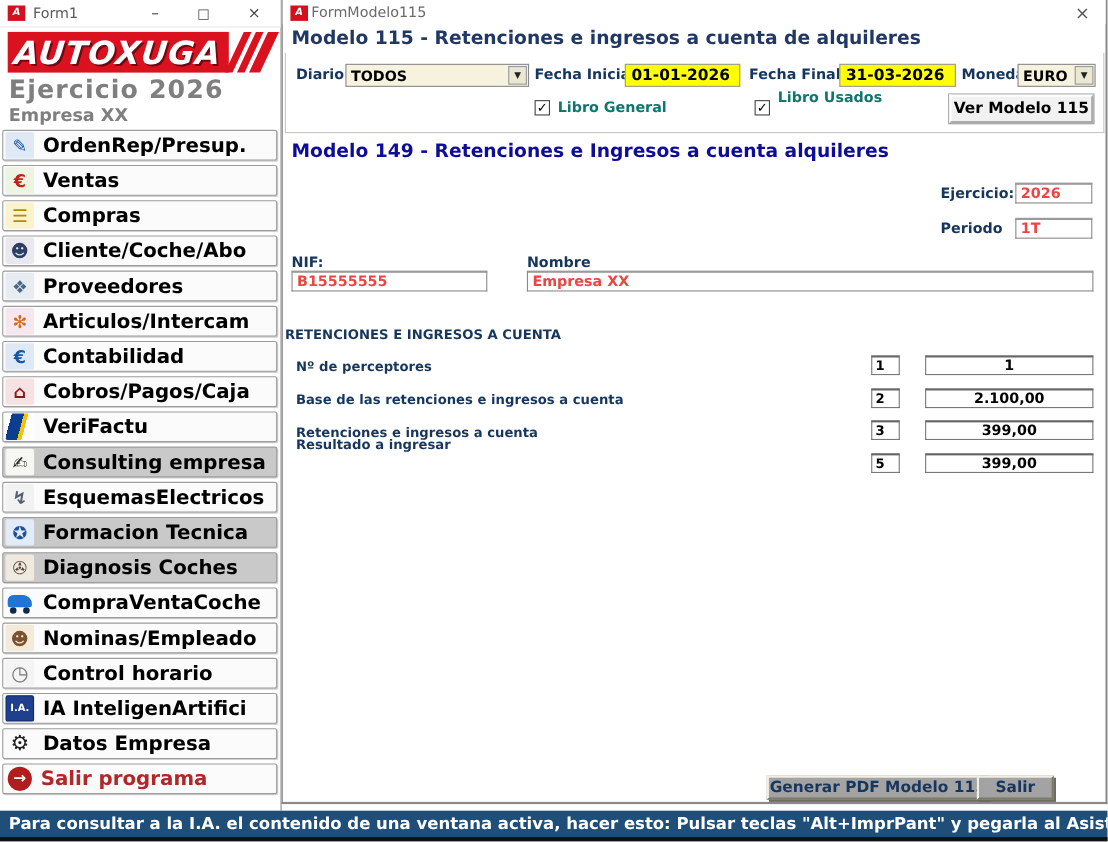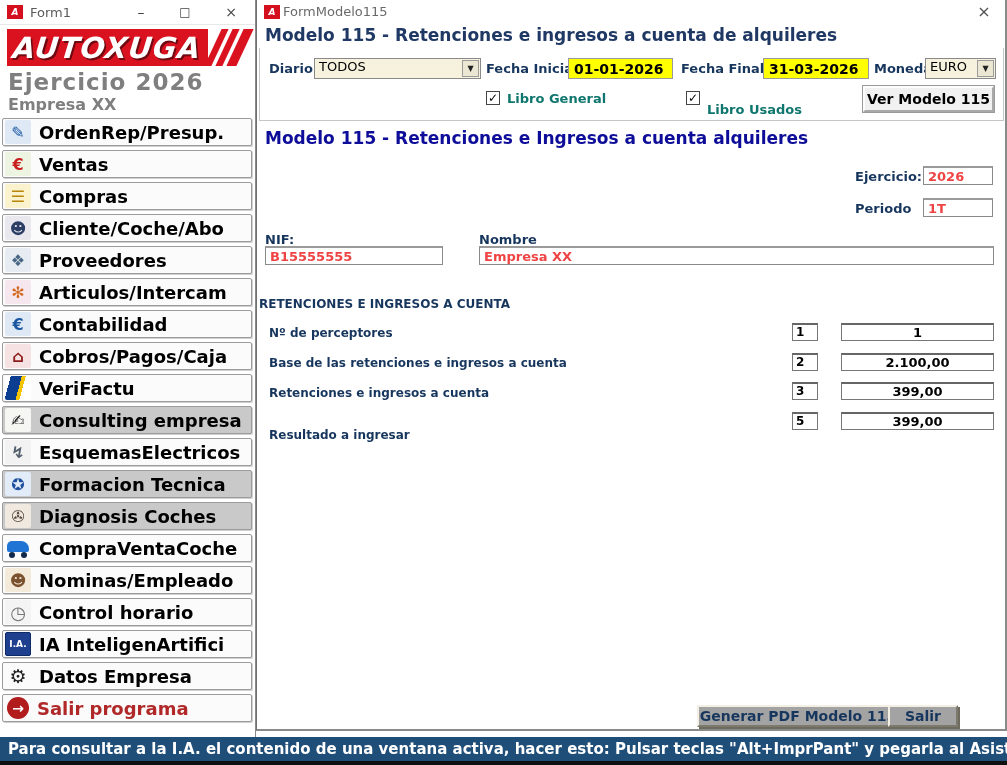--- a/index.html
+++ b/index.html
@@ -47,21 +47,21 @@
   .rw-close { position:absolute; right:12px; top:2px; font-size:16px; color:#555; width:18px; text-align:center; }
 
   .hdr1 { position:absolute; left:8px; top:25px; font-size:17px; font-weight:bold; color:#1f3864; white-space:nowrap; }
   .hdr2 { position:absolute; left:8px; top:128px; font-size:17px; font-weight:bold; color:#0d0d99; white-space:nowrap; }
 
   .filter-frame { position:absolute; left:2px; top:48px; width:745px; height:73px; border:1px solid #c6c6c6; border-top:none; }
 
   .lbl { position:absolute; font-size:13px; font-weight:bold; color:#17365d; white-space:nowrap; }
   .lbl-sm { position:absolute; font-size:12px; font-weight:bold; color:#17365d; white-space:nowrap; }
 
-  .dd { position:absolute; height:21px; background:#f6f2de; border:1px solid #8a8a8a; font-size:13px; font-weight:normal; color:#000; display:flex; align-items:flex-start; padding-left:4px; }
+  .dd { position:absolute; height:21px; background:#f6f2de; border:1px solid #8a8a8a; font-size:13px; font-weight:bold; color:#000; display:flex; align-items:flex-end; padding-left:4px; }
   .dd-arrow { position:absolute; right:1px; top:1px; bottom:1px; width:17px; background:#ece7d2; border:1px solid #9a9a9a; font-size:8px; color:#222; display:flex; align-items:center; justify-content:center; }
 
   .yellow-field { position:absolute; height:21px; background:#ffff00; border:1px solid #9a9a9a; font-size:14px; font-weight:bold; color:#000; display:flex; align-items:center; padding-left:5px; }
 
   .checkbox { position:absolute; width:14px; height:14px; background:#fff; border:1px solid #444; font-size:12px; font-weight:bold; color:#000; line-height:12px; text-align:center; }
   .cb-label { position:absolute; font-size:13px; font-weight:bold; color:#0f766e; white-space:nowrap; }
 
   .btn-ver { position:absolute; left:606px; top:86px; width:131px; height:26px; background:#f1f1f1; border:2px outset #fdfdfd; box-shadow:0 0 0 1px #9a9a9a; font-size:14px; font-weight:bold; color:#000; display:flex; align-items:center; justify-content:center; }
 
   .field { position:absolute; height:19px; background:#fff; border:1px solid #8a8a8a; border-top:2px solid #9a9a9a; font-size:13px; font-weight:bold; color:#ef4444; display:flex; align-items:center; padding-left:4px; }
@@ -214,25 +214,25 @@
     <span class="lbl" style="left:617px; top:61px;">Moneda</span>
     <div class="dd" style="left:668px; top:58px; width:71px;">
       <span>EURO</span>
       <span class="dd-arrow">▼</span>
     </div>
 
     <span class="checkbox" style="left:229px; top:91px;">✓</span>
     <span class="cb-label" style="left:250px; top:91px;">Libro General</span>
 
     <span class="checkbox" style="left:429px; top:91px;">✓</span>
-    <span class="cb-label" style="left:450px; top:102px;">Libro Usados</span>
+    <span class="cb-label" style="left:450px; top:82px;">Libro Usados</span>
 
     <div class="btn-ver">Ver Modelo 115</div>
 
-    <div class="hdr2">Modelo 115 - Retenciones e Ingresos a cuenta alquileres</div>
+    <div class="hdr2">Modelo 149 - Retenciones e Ingresos a cuenta alquileres</div>
 
     <span class="lbl" style="left:598px; top:169px;">Ejercicio:</span>
     <div class="field" style="left:666px; top:166px; width:70px;">2026</div>
 
     <span class="lbl" style="left:598px; top:201px;">Periodo</span>
     <div class="field" style="left:666px; top:198px; width:70px;">1T</div>
 
     <span class="lbl" style="left:8px; top:232px;">NIF:</span>
     <div class="field" style="left:8px; top:246px; width:178px;">B15555555</div>
 
@@ -246,21 +246,21 @@
     <div class="val-box" style="top:323px;">1</div>
 
     <span class="row-label" style="top:356px;">Base de las retenciones e ingresos a cuenta</span>
     <span class="num-box" style="top:353px;">2</span>
     <div class="val-box" style="top:353px;">2.100,00</div>
 
     <span class="row-label" style="top:386px;">Retenciones e ingresos a cuenta</span>
     <span class="num-box" style="top:382px;">3</span>
     <div class="val-box" style="top:382px;">399,00</div>
 
-    <span class="row-label" style="top:428px;text-align:right;">Resultado a ingresar</span>
+    <span class="row-label" style="top:397px;text-align:right;">Resultado a ingresar</span>
     <span class="num-box" style="top:412px;">5</span>
     <div class="val-box" style="top:412px;">399,00</div>
 
     <div class="btn-3d btn-pdf">Generar PDF Modelo 115</div>
     <div class="btn-3d btn-salir">Salir</div>
   </div>
 
   <div class="status-bar">
     <span class="status-text">Para consultar a la I.A. el contenido de una ventana activa, hacer esto: Pulsar teclas "Alt+ImprPant" y pegarla al Asistente I.A.</span>
   </div>

